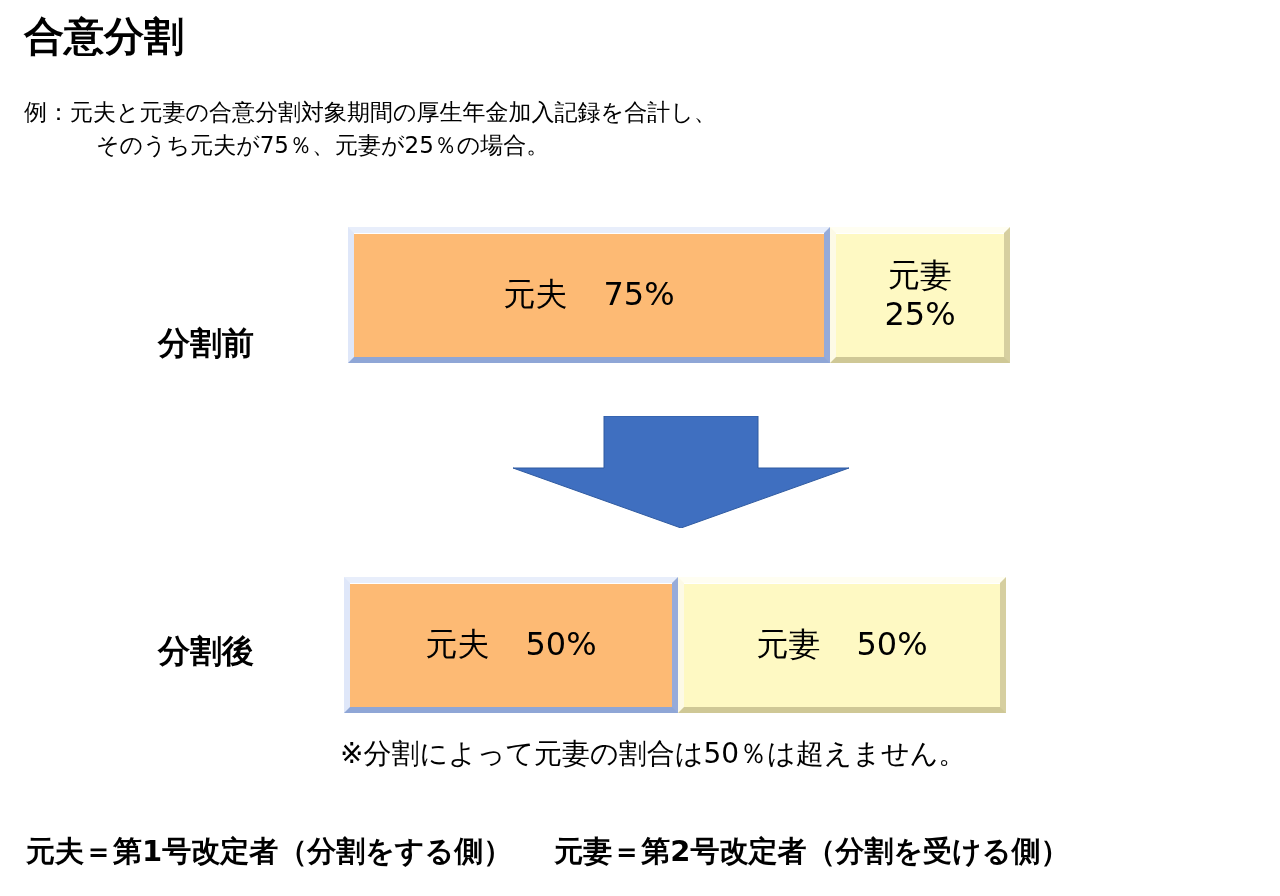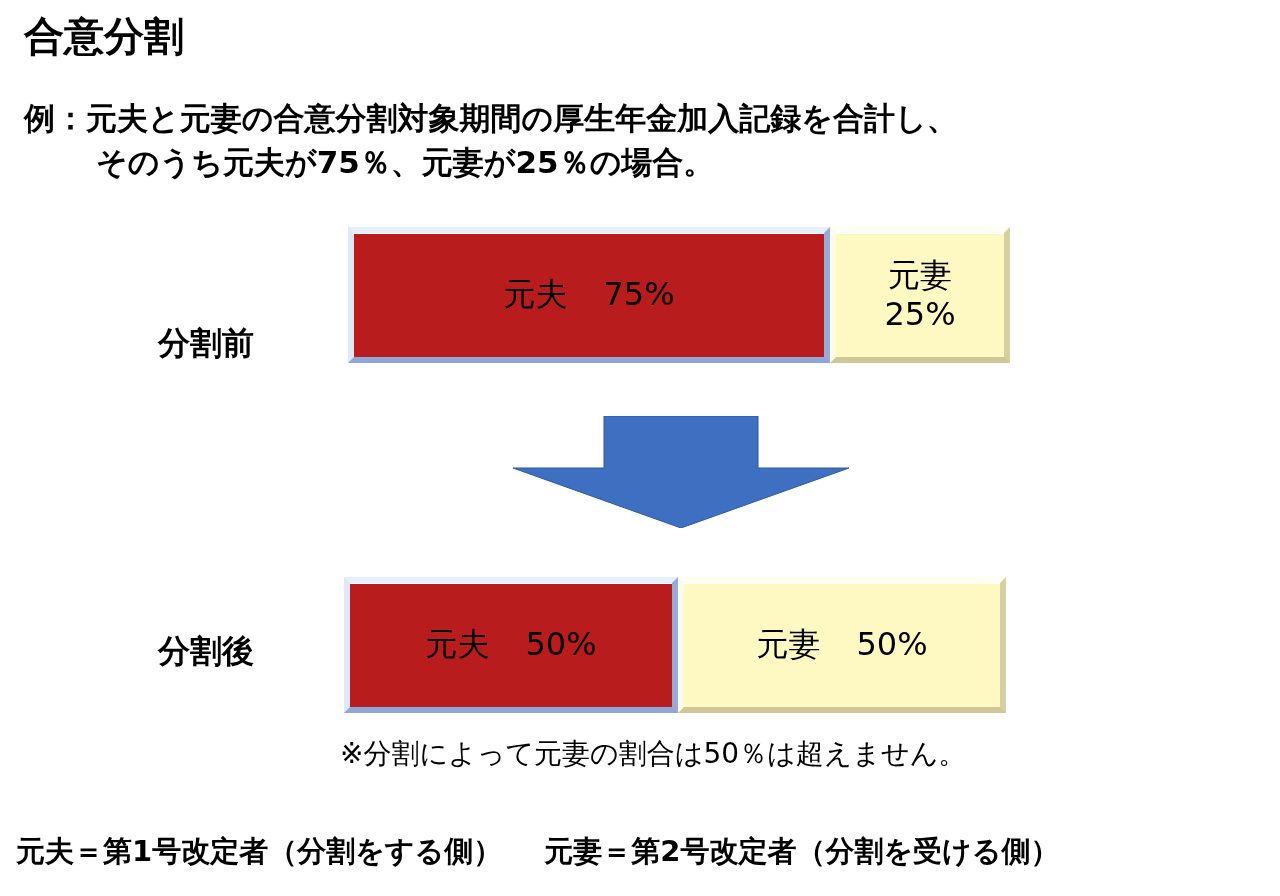--- a/index.html
+++ b/index.html
@@ -33,22 +33,22 @@
     font-weight: bold;
     letter-spacing: 0px;
     line-height: 1.1;
     white-space: nowrap;
   }
 
   .example-block {
     position: absolute;
     left: 24px;
     top: 96px;
-    font-size: 31px;
-    font-weight: bold;
+    font-size: 23px;
+    font-weight: normal;
     line-height: 1.42;
     white-space: nowrap;
   }
   .example-line-2 {
     padding-left: 72px;
   }
 
   .side-label {
     position: absolute;
     font-size: 32px;
@@ -71,21 +71,21 @@
     position: absolute;
     left: 340px;
     top: 735px;
     font-size: 28px;
     font-weight: normal;
     white-space: nowrap;
   }
 
   .legend-row {
     position: absolute;
-    left: 16px;
+    left: 26px;
     top: 832px;
     font-size: 29px;
     font-weight: bold;
     white-space: nowrap;
   }
   .legend-gap {
     display: inline-block;
     width: 42px;
   }
 
@@ -108,21 +108,21 @@
     font-weight: normal;
     line-height: 1.22;
     text-align: center;
     color: #000;
     border-style: solid;
     border-width: 6px;
   }
 
   
   .seg-husband {
-    background: #b91c1c;
+    background: #fdba74;
     border-top-color: #e8eefb;
     border-left-color: #dfe7f9;
     border-right-color: #96abd9;
     border-bottom-color: #8fa6d6;
     box-shadow: inset 0 1px 0 #ffffff;
   }
   .seg-wife {
     background: #fef9c3;
     border-top-color: #fffef2;
     border-left-color: #fdfae6;

